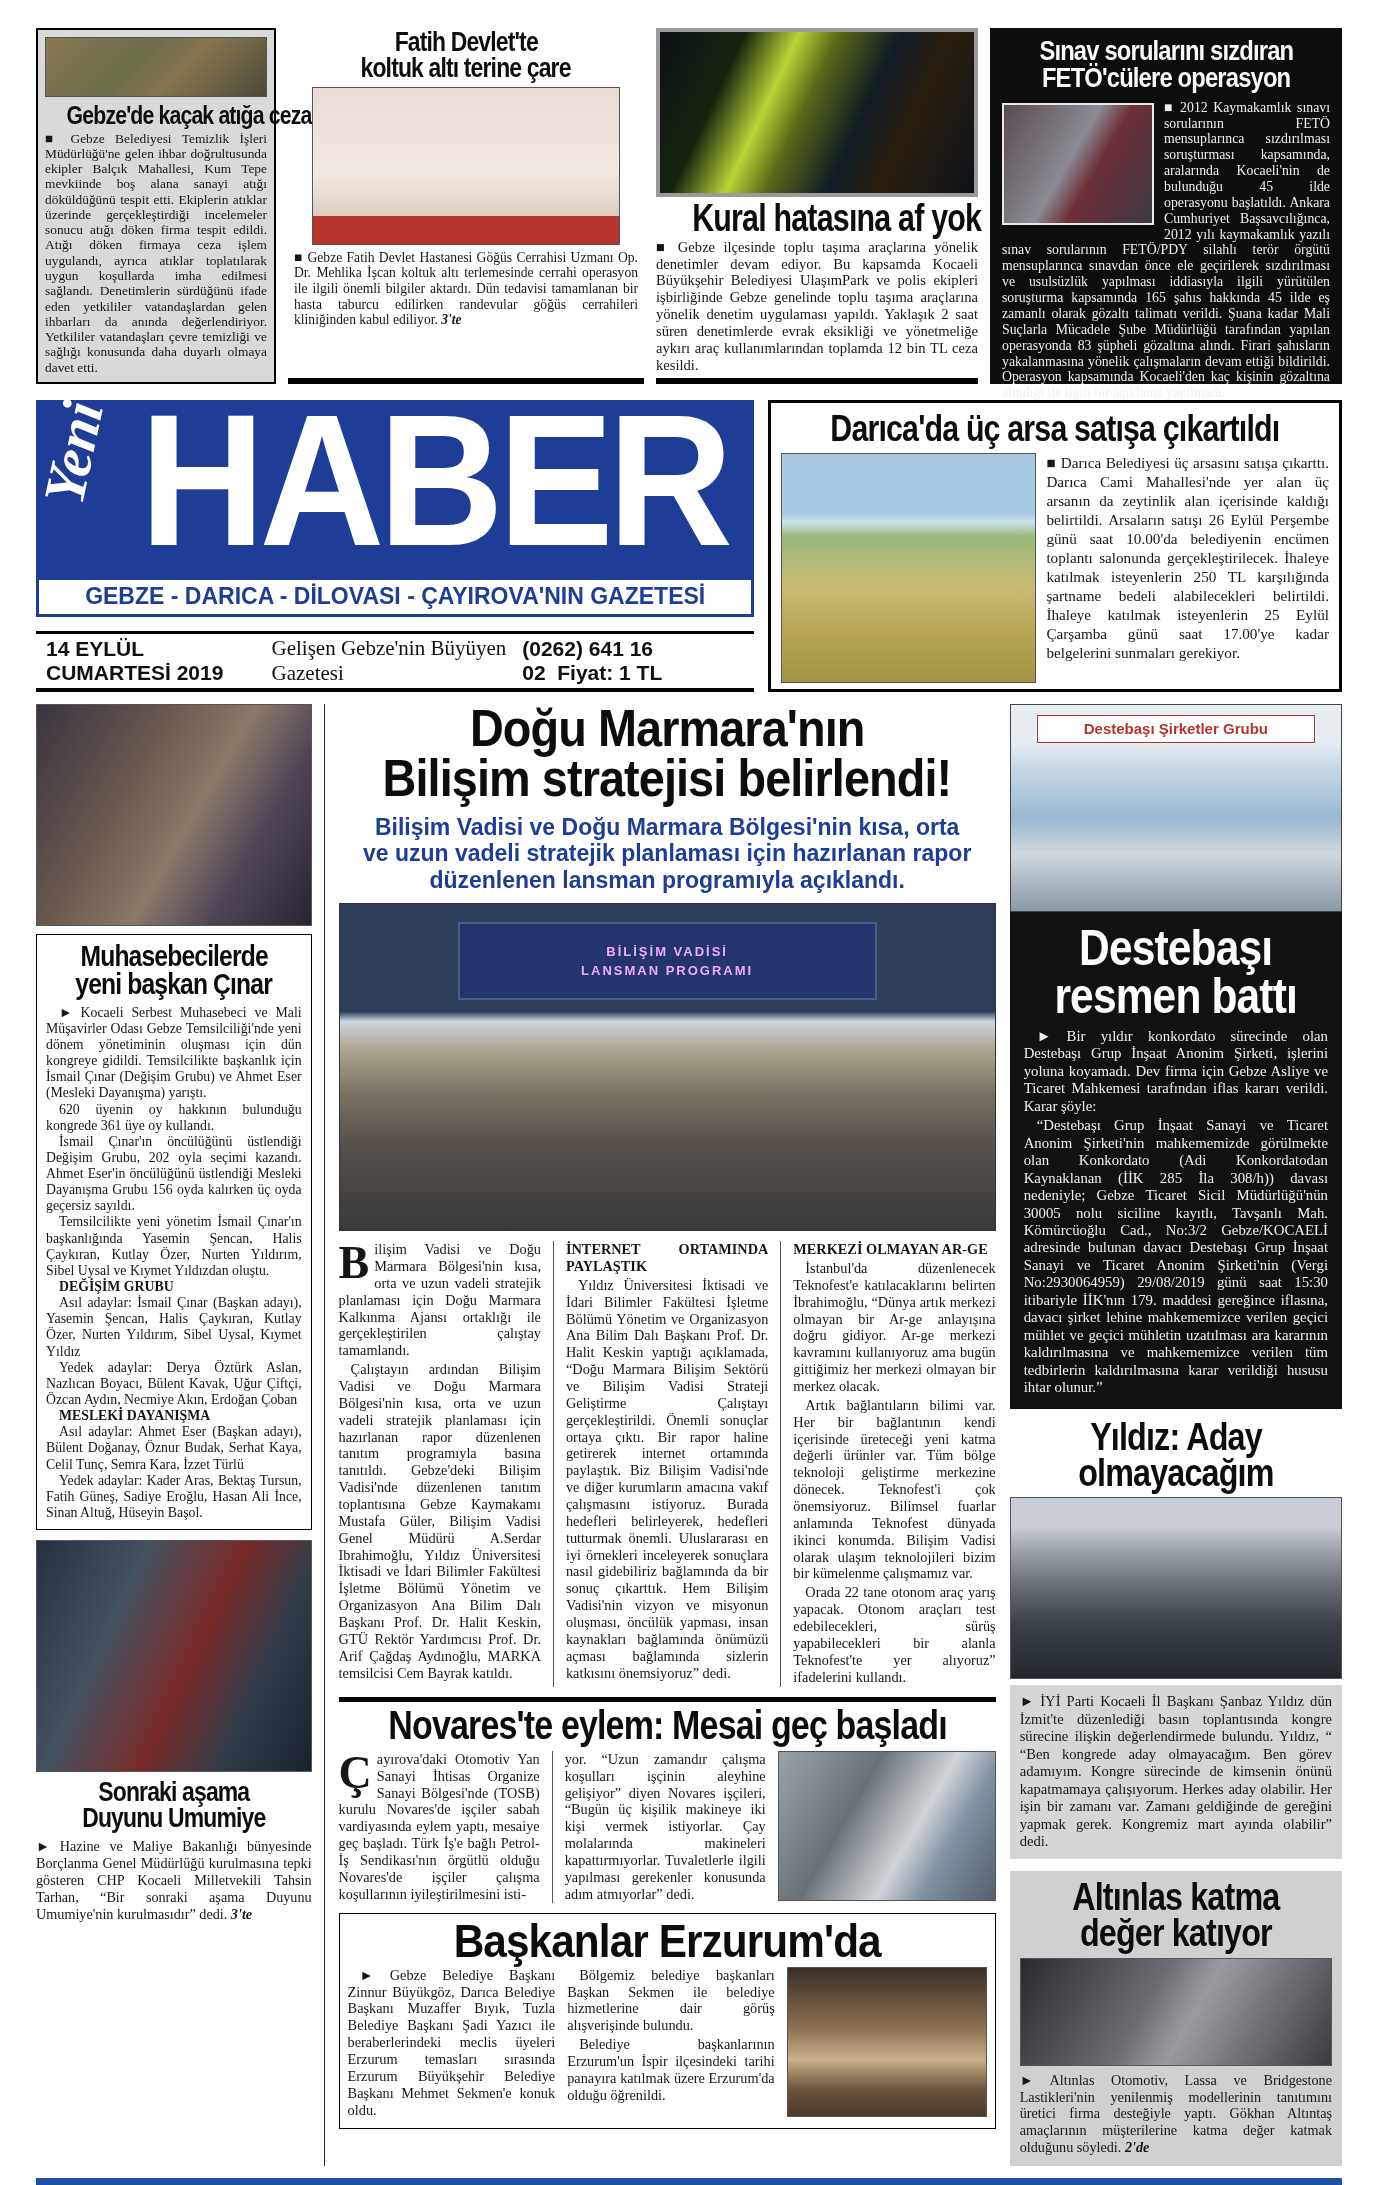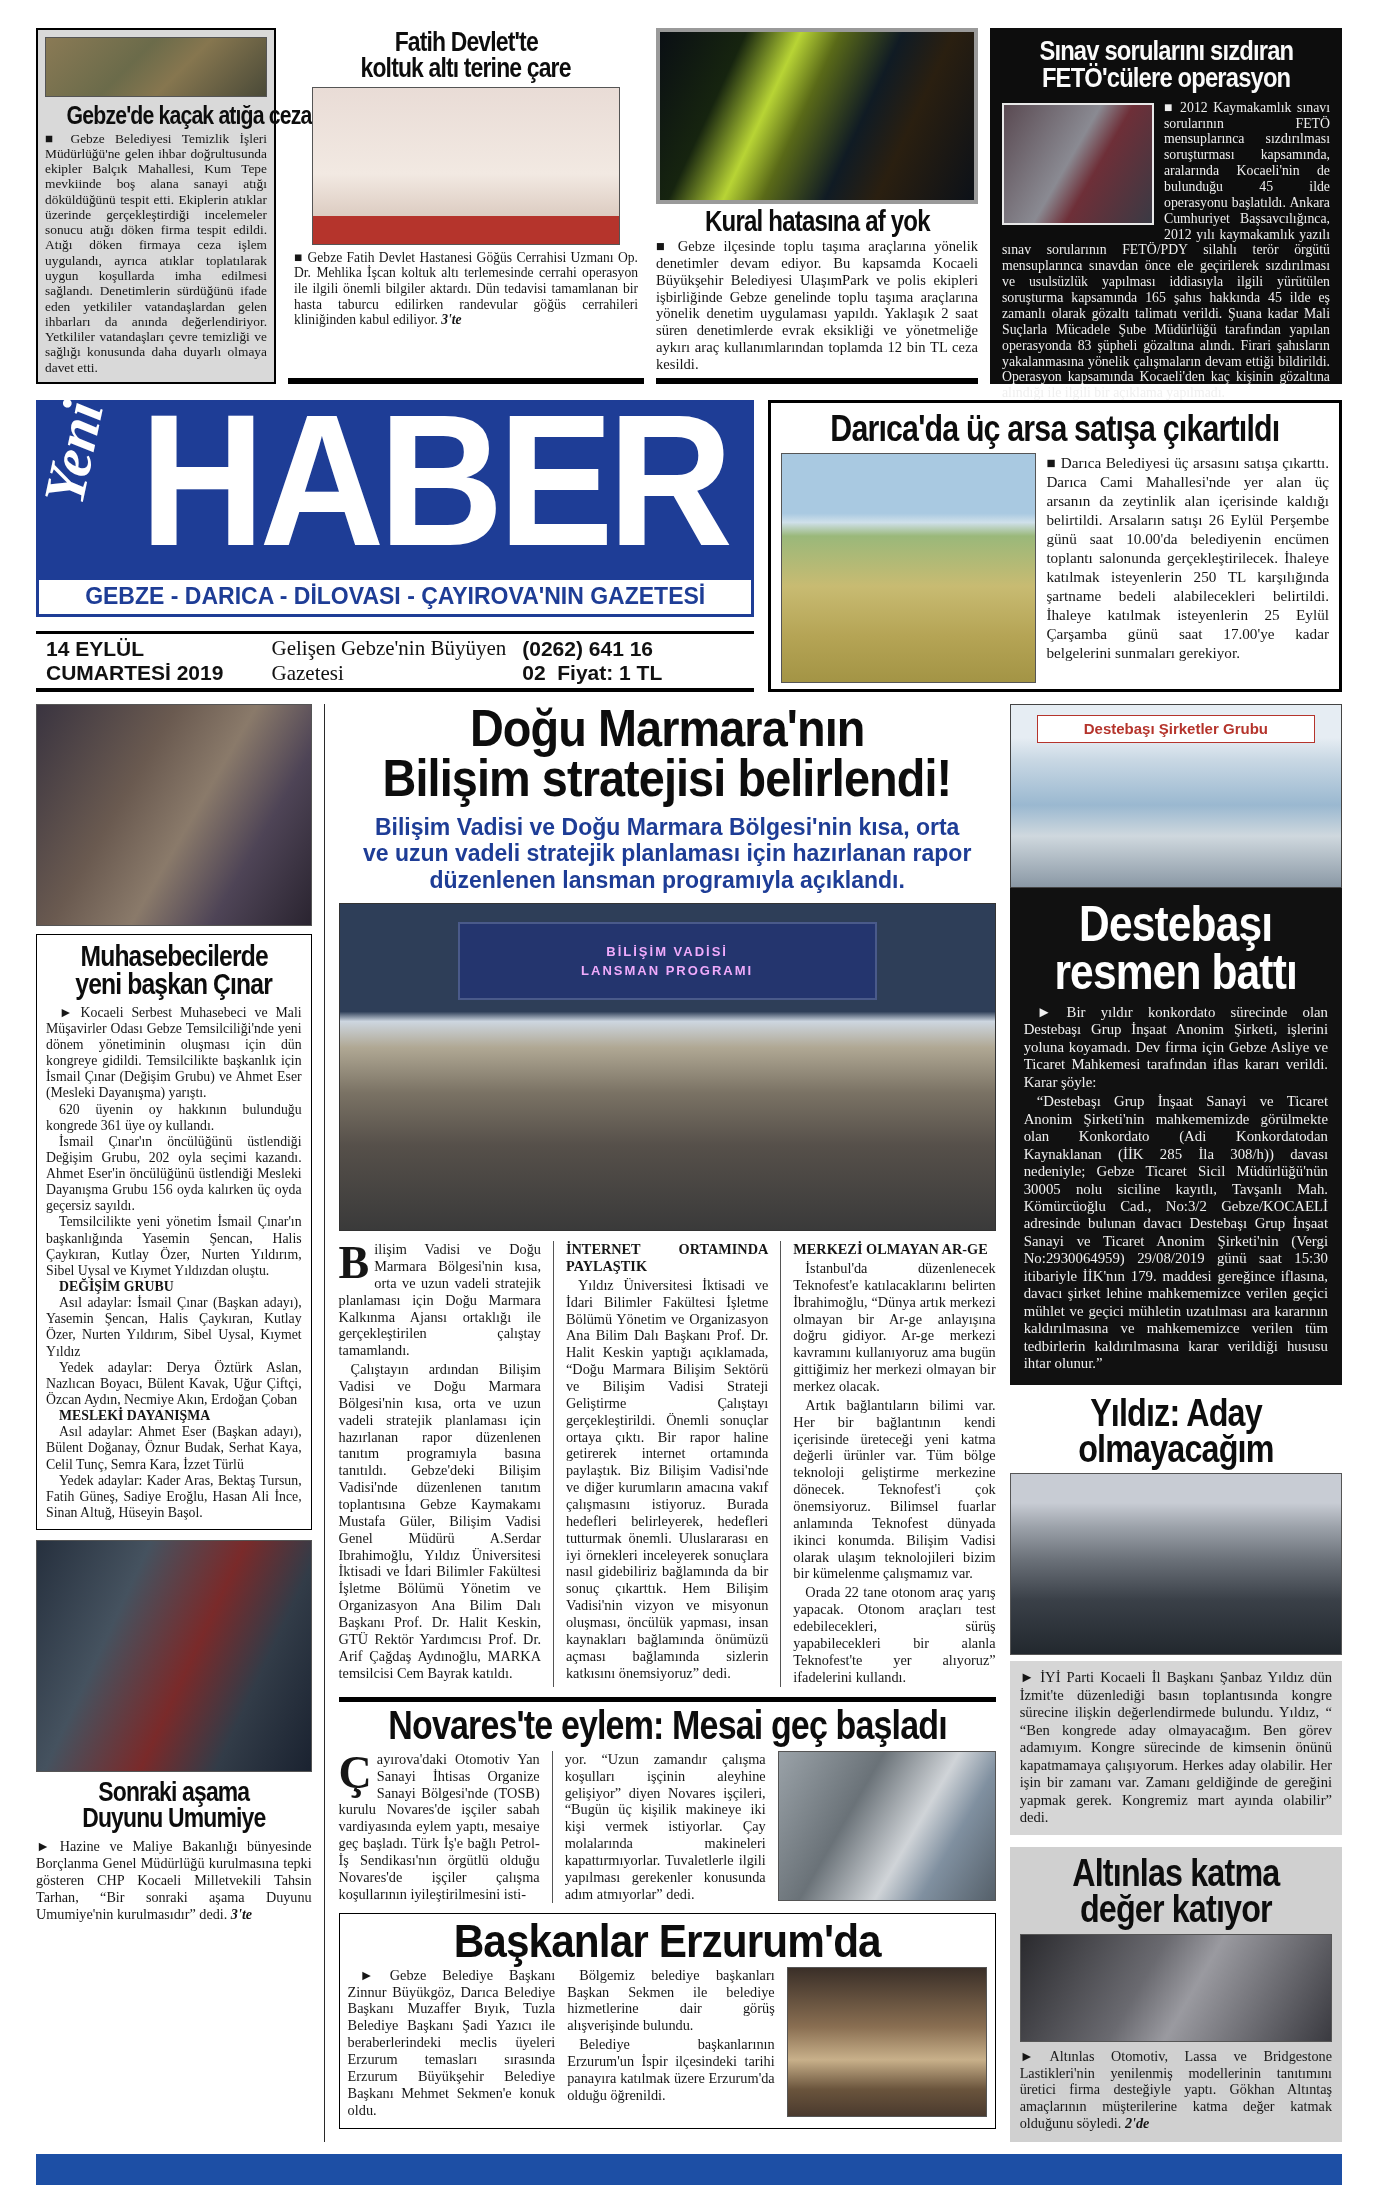--- a/index.html
+++ b/index.html
@@ -22,21 +22,21 @@
   .box-waste .photo { height:142px; background:linear-gradient(135deg,#8a7a55,#6b6b4a 40%,#86764f 60%,#4a4a38); }
   .box-waste h2 { font-size:25px; text-align:center; margin:6px 0 4px; }
   .box-waste .body-txt { font-size:13.4px; line-height:1.14; }
   .box-hosp { width:356px; background:#fff; border-bottom:6px solid #000; padding:2px 6px 6px; display:flex; flex-direction:column; }
   .box-hosp h2 { font-size:27px; text-align:center; }
   .box-hosp .photo { height:158px; margin:5px 18px 5px; background:linear-gradient(180deg,#e9dcd6,#f2e9e2 55%,#d9c8bd 86%); }
   .photo .red-band { position:absolute; left:0; right:0; bottom:0; height:18%; background:#b5342c; }
   .box-hosp .body-txt { font-size:13.6px; line-height:1.15; }
   .box-bus { width:322px; border-bottom:6px solid #000; padding-bottom:4px; display:flex; flex-direction:column; }
   .box-bus .photo { height:176px; border:4px solid #9a9a9a; background:linear-gradient(115deg,#0a0f14 0%,#16240f 22%,#b8d435 36%,#5a6a18 46%,#101b24 62%,#2a1f10 75%,#0c1118); }
-  .box-bus h2 { font-size:30px; text-align:center; margin:3px 0 2px; }
+  .box-bus h2 { font-size:38px; text-align:center; margin:3px 0 2px; }
   .box-bus .body-txt { font-size:14.6px; line-height:1.16; }
   .box-feto { flex:1; background:#0d0d0d; color:#f2f2f2; padding:10px 12px; }
   .box-feto h2 { color:#fafafa; font-size:28px; text-align:center; margin-bottom:8px; }
   .box-feto .photo { float:left; width:152px; height:122px; border:2px solid #e8e8e8; margin:3px 10px 4px 0; background:linear-gradient(120deg,#5a4a52,#8a8a92 45%,#6e2f38 60%,#3a3a44); }
   .box-feto .body-txt { color:#efefef; font-size:13.8px; line-height:1.15; }
   
   .mast-row { display:flex; gap:14px; height:292px; margin-bottom:12px; }
   .mast-left { width:748px; display:flex; flex-direction:column; }
   .mast-blue { position:relative; height:186px; background:#1e3d96; }
   .brand-script { position:absolute; left:-6px; top:96px; transform:rotate(-78deg); transform-origin:left top;
@@ -89,21 +89,21 @@
   .novares-row .txt { flex:1; font-size:14.3px; line-height:1.18; }
   .novares-row .txt + .txt { border-left:1px solid #555; padding-left:12px; }
   .novares-row .photo { width:218px; height:150px; background:linear-gradient(120deg,#9aa2a8,#6a7278 35%,#d0d4d8 60%,#8090a0 75%,#55606a); }
   .baskanlar { border:1px solid #000; margin-top:10px; padding:4px 8px 8px; }
   .baskanlar h2 { font-size:47px; text-align:center; }
   .baskanlar-row { display:flex; gap:12px; margin-top:4px; }
   .baskanlar-row .txt { flex:1; font-size:14.3px; line-height:1.18; }
   .baskanlar-row .txt p { text-indent:12px; margin-bottom:2px; }
   .baskanlar-row .photo { width:200px; height:150px; background:linear-gradient(180deg,#3a2f28,#8a6f52 40%,#c8b08a 62%,#6a543c 82%,#4a3a2e); }
   .col-right { width:334px; }
-  .desteb-photo { height:184px; border:1px solid #444; position:relative; background:linear-gradient(180deg,#e6edf3 0 18%,#c9d8e4 30%,#9ab8d0 55%,#cfd8de 72%,#8a98a5); }
+  .desteb-photo { height:208px; border:1px solid #444; position:relative; background:linear-gradient(180deg,#e6edf3 0 18%,#c9d8e4 30%,#9ab8d0 55%,#cfd8de 72%,#8a98a5); }
   .desteb-sign { position:absolute; top:10px; left:8%; width:84%; background:#fff; border:1px solid #b5342c; padding:4px 0; text-align:center; }
   .desteb-sign span { color:#b5342c; font-family:"Liberation Sans", sans-serif; font-weight:700; font-size:15px; }
   .desteb-box { background:#111; color:#f5f5f5; padding:12px 14px 10px; margin-top:0; }
   .desteb-box h2 { color:#fff; font-size:50px; text-align:center; letter-spacing:-2px; margin-bottom:8px; }
   .desteb-box .body-txt { color:#f1f1f1; font-size:14.8px; line-height:1.18; }
   .desteb-box .body-txt p { text-indent:13px; margin-bottom:2px; }
   .yildiz { margin-top:10px; }
   .yildiz h2 { font-size:38px; text-align:center; }
   .yildiz .photo { height:182px; margin:6px 0; background:linear-gradient(180deg,#c8ccd4 0 16%,#9aa0a8 30%,#6a7078 48%,#3a4048 70%,#22282e); }
   .yildiz .gray { background:#d6d6d6; padding:8px 10px; font-size:14.6px; line-height:1.2; }

